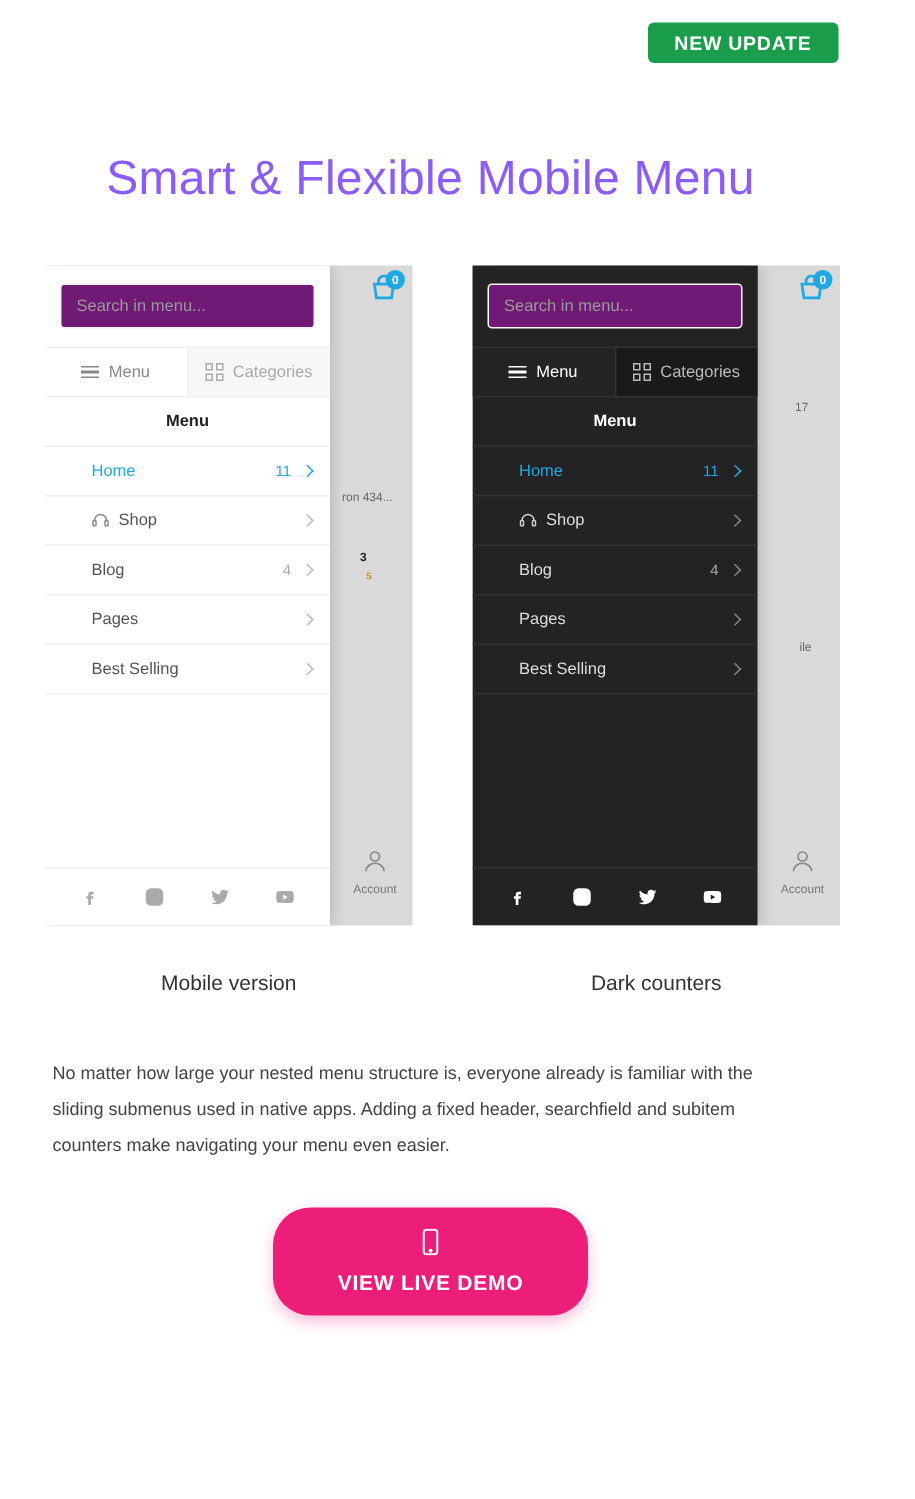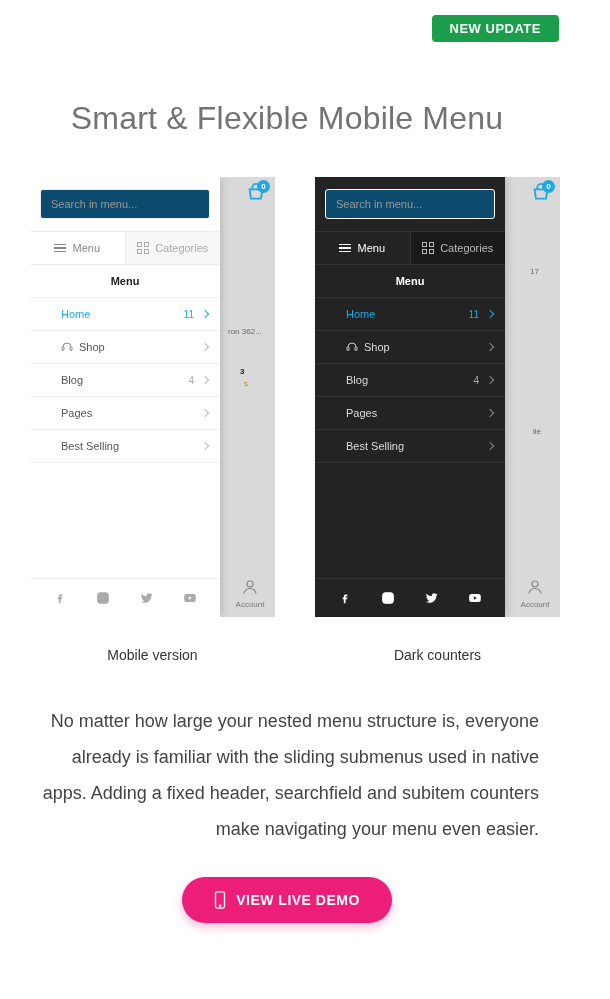--- a/index.html
+++ b/index.html
@@ -1,39 +1,39 @@
 <!DOCTYPE html>
 <html><head>
 <meta charset="utf-8">
 <style>
   * { margin: 0; padding: 0; box-sizing: border-box; }
   body { font-family: -apple-system, BlinkMacSystemFont, "Segoe UI", Arial, sans-serif; background: #fff; width: 610px; }
   .container { width: 574px; position: relative; padding: 20px 30px 40px; }
   .badge { position: absolute; top: 15px; right: 15px; background: #1a9e4b; color: #fff; font-weight: 700; font-size: 13px; padding: 6px 18px; border-radius: 4px; letter-spacing: 0.5px; }
-  .title { text-align: center; color: #737373; font-size: 32px; font-weight: 300; margin-top: 80px; letter-spacing: 0.2px; }
+  .title { text-align: center; color: #8b5cf6; font-size: 32px; font-weight: 300; margin-top: 80px; letter-spacing: 0.2px; }
   .subtitle { text-align: center; color: #333; font-size: 14px; margin-top: 18px; line-height: 1.9; font-weight: 400; }
   .previews { display: flex; justify-content: space-between; margin-top: 40px; gap: 40px; }
   .preview-col { flex: 1; display: flex; flex-direction: column; align-items: center; }
   .caption { margin-top: 30px; font-size: 14px; color: #333; text-align: center; font-weight: 400; }
   .phone { width: 245px; height: 440px; position: relative; overflow: hidden; }
   .phone.light { background: #d9d9d9; }
   .phone.dark { background: #d9d9d9; }
   .bg-right { position: absolute; top: 0; right: 0; width: 55px; height: 100%; }
   .cart-wrap { position: absolute; top: 6px; right: 8px; }
   .cart-svg { width: 22px; height: 22px; }
   .cart-count { position: absolute; top: -3px; right: -3px; background: #1fa9e3; color: #fff; border-radius: 50%; width: 13px; height: 13px; font-size: 8px; display: flex; align-items: center; justify-content: center; font-weight: 700; }
-  .acc-bottom { position: absolute; bottom: 8px; right: 5px; text-align: center; width: 40px; }
+  .acc-bottom { position: absolute; bottom: 20px; right: 5px; text-align: center; width: 40px; }
   .acc-svg { width: 18px; height: 18px; }
   .acc-label { font-size: 8px; color: #777; }
   .drawer { position: absolute; top: 0; left: 0; width: 190px; height: 100%; box-shadow: 2px 0 8px rgba(0,0,0,.15); }
   .drawer.light { background: #fff; }
   .drawer.dark { background: #232323; }
   .search-wrap { padding: 12px 10px; }
   .drawer.dark .search-wrap { background: #232323; }
-  .search-box { background: #0c4a6e; border: 1px solid #eee; border-radius: 3px; padding: 8px 10px; font-size: 11px; color: #999; }
+  .search-box { background: #701a75; border: 1px solid #eee; border-radius: 3px; padding: 8px 10px; font-size: 11px; color: #999; }
   .drawer.dark .search-box { border-color: #fff; }
   .tabs { display: flex; border-top: 1px solid #eee; border-bottom: 1px solid #eee; }
   .drawer.dark .tabs { border-color: #333; }
   .tab { flex: 1; display: flex; align-items: center; justify-content: center; padding: 10px 0; font-size: 11px; gap: 6px; }
   .drawer.light .tab.active { color: #888; background: #fff; }
   .drawer.light .tab.inactive { color: #aaa; background: #f7f7f7; border-left: 1px solid #eee; }
   .drawer.dark .tab.active { color: #fff; background: #232323; }
   .drawer.dark .tab.inactive { color: #bbb; background: #1a1a1a; border-left: 1px solid #333; }
   .section-title { text-align: center; font-size: 11px; font-weight: 700; padding: 10px 0; }
   .drawer.light .section-title { color: #222; border-bottom: 1px solid #eee; }
@@ -49,22 +49,22 @@
   .chev.grey { color: #bbb; }
   .drawer.dark .chev.grey { color: #888; }
   .chev.blue { color: #1fa9e3; }
   .count { font-size: 10px; }
   .count.blue { color: #1fa9e3; text-align: center; }
   .count.grey { color: #aaa; }
   .social { position: absolute; bottom: 0; left: 0; width: 100%; display: flex; justify-content: space-around; padding: 12px 8px; border-top: 1px solid #eee; }
   .drawer.dark .social { border-top: 1px solid #333; }
   .social-icon { width: 14px; height: 14px; fill: #aaa; }
   .drawer.dark .social-icon { fill: #fff; }
-  .desc { margin-top: 40px; text-align: right; color: #444; font-size: 18px; line-height: 2; padding: 0 5px; font-weight: 300; }
-  .cta { display: flex; align-items: center; justify-content: center; gap: 10px; margin: 30px auto 0; background: #ed1e79; color: #fff; font-weight: 700; font-size: 14px; letter-spacing: 0.5px; width: 210px; padding: 14px 0; border-radius: 25px; box-shadow: 0 4px 10px rgba(237,30,121,.3); }
+  .desc { margin-top: 40px; text-align: left; color: #444; font-size: 12px; line-height: 2; padding: 0 5px; font-weight: 300; }
+  .cta { display: flex; align-items: center; justify-content: center; gap: 10px; margin: 30px auto 0; background: #ed1e79; color: #fff; font-weight: 700; font-size: 14px; letter-spacing: 0.5px; width: 210px; padding: 14px 0; border-radius: 25px; box-shadow: 0 4px 10px rgba(237,30,121,.3); flex-direction: column; }
   .cta svg { width: 12px; height: 18px; }
   .ham { display: flex; flex-direction: column; gap: 2px; }
   .ham span { width: 12px; height: 1.5px; background: currentColor; }
   .grid-ico { display: grid; grid-template-columns: 1fr 1fr; gap: 2px; }
   .grid-ico span { width: 5px; height: 5px; border: 1px solid currentColor; }
   .bg-item { position: absolute; font-size: 8px; color: #666; }
 </style>
 </head>
 <body>
 <div class="container">
@@ -78,21 +78,21 @@
   <div class="preview-col">
     <div class="phone light">
       <div class="bg-right">
         <div class="cart-wrap">
           <svg class="cart-svg" viewBox="0 0 24 24" fill="none" stroke="#1fa9e3" stroke-width="2">
                 <path d="M5 7h14l-1.5 10h-11z"></path>
                 <path d="M8 7V5a4 4 0 0 1 8 0v2"></path>
               </svg>
           <div class="cart-count">0</div>
         </div>
-        <div class="bg-item" style="top:150px;left:8px">ron 362...</div>
+        <div class="bg-item" style="top:150px;left:8px">ron 434...</div>
         <div class="bg-item" style="top:190px;left:20px;font-weight:700;color:#222">3</div>
         <div class="bg-item" style="top:202px;left:24px;color:#b8860b">s</div>
         <div class="acc-bottom">
           <svg class="acc-svg" viewBox="0 0 24 24" fill="none" stroke="#888" stroke-width="1.5">
                 <circle cx="12" cy="8" r="4"></circle>
                 <path d="M4 21c0-4 4-7 8-7s8 3 8 7"></path>
               </svg>
           <div class="acc-label">Account</div>
         </div>
       </div>

